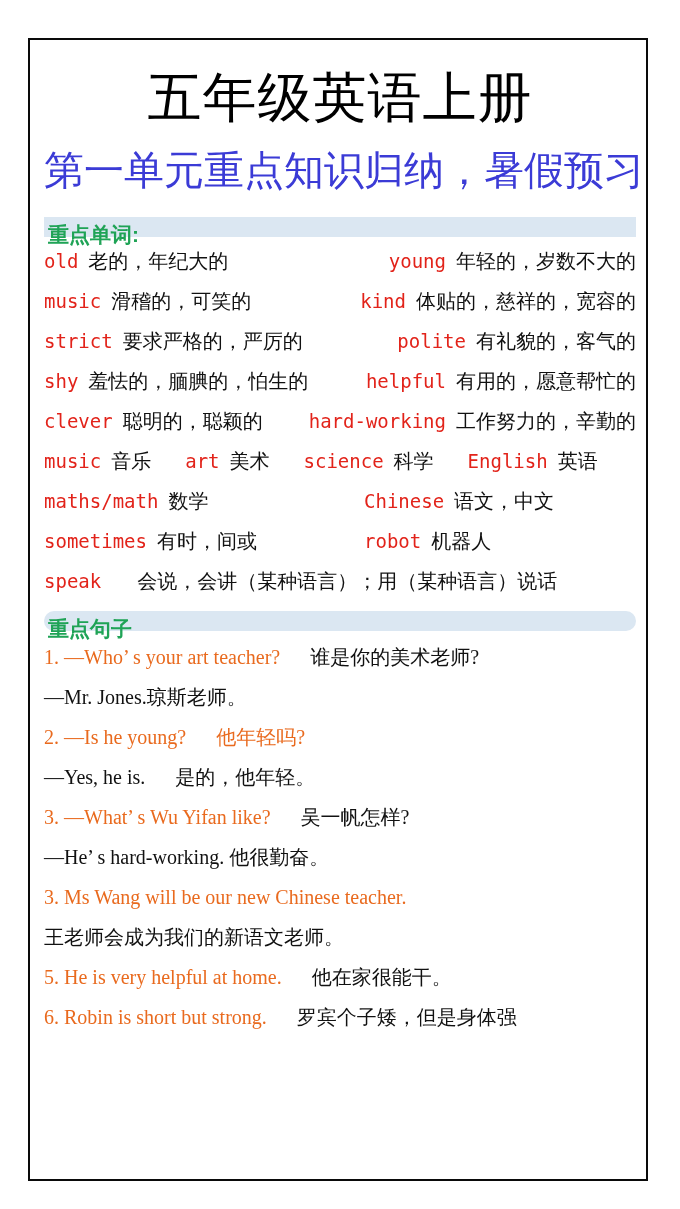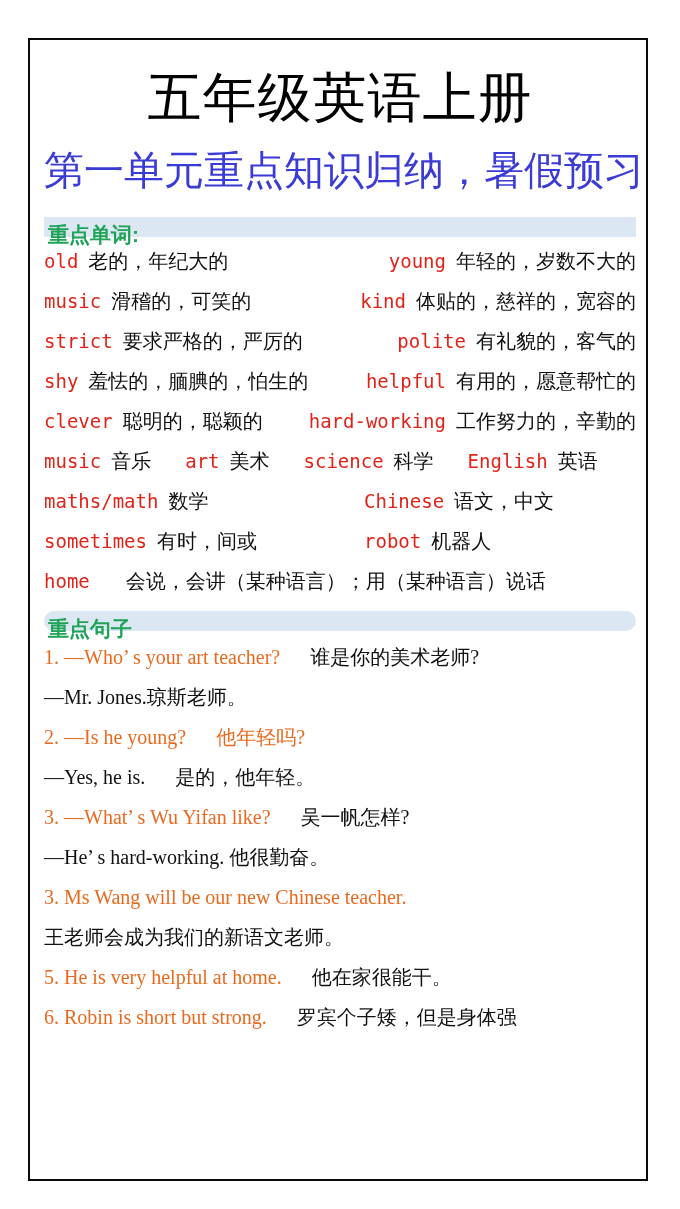--- a/index.html
+++ b/index.html
@@ -85,21 +85,21 @@
       </div>
       <div class="vocab-row flow"><span class="pair"><span class="en">music</span><span class="zh">音乐</span></span><span class="pair"><span class="en">art</span><span class="zh">美术</span></span><span class="pair"><span class="en">science</span><span class="zh">科学</span></span><span class="pair"><span class="en">English</span><span class="zh">英语</span></span></div>
       <div class="vocab-row half">
         <span class="pair"><span class="en">maths/math</span><span class="zh">数学</span></span>
         <span class="pair"><span class="en">Chinese</span><span class="zh">语文，中文</span></span>
       </div>
       <div class="vocab-row half">
         <span class="pair"><span class="en">sometimes</span><span class="zh">有时，间或</span></span>
         <span class="pair"><span class="en">robot</span><span class="zh">机器人</span></span>
       </div>
-      <div class="vocab-row single"><span class="pair"><span class="en">home</span><span class="zh">会说，会讲（某种语言）；用（某种语言）说话</span></span></div>
+      <div class="vocab-row single"><span class="pair"><span class="en">speak</span><span class="zh">会说，会讲（某种语言）；用（某种语言）说话</span></span></div>
     </div>
 
   <div class="band second">重点句子</div>
   <div class="sentences" id="sentences">
       <div class="sent-line"><span class="seg seg-orange">1. —Who’ s your art teacher?</span><span class="seg seg-black">谁是你的美术老师?</span></div>
       <div class="sent-line"><span class="seg seg-black">—Mr. Jones.琼斯老师。</span></div>
       <div class="sent-line"><span class="seg seg-orange">2. —Is he young?</span><span class="seg seg-orange">他年轻吗?</span></div>
       <div class="sent-line"><span class="seg seg-black">—Yes, he is.</span><span class="seg seg-black">是的，他年轻。</span></div>
       <div class="sent-line"><span class="seg seg-orange">3. —What’ s Wu Yifan like?</span><span class="seg seg-black">吴一帆怎样?</span></div>
       <div class="sent-line"><span class="seg seg-black">—He’ s hard-working. 他很勤奋。</span></div>

